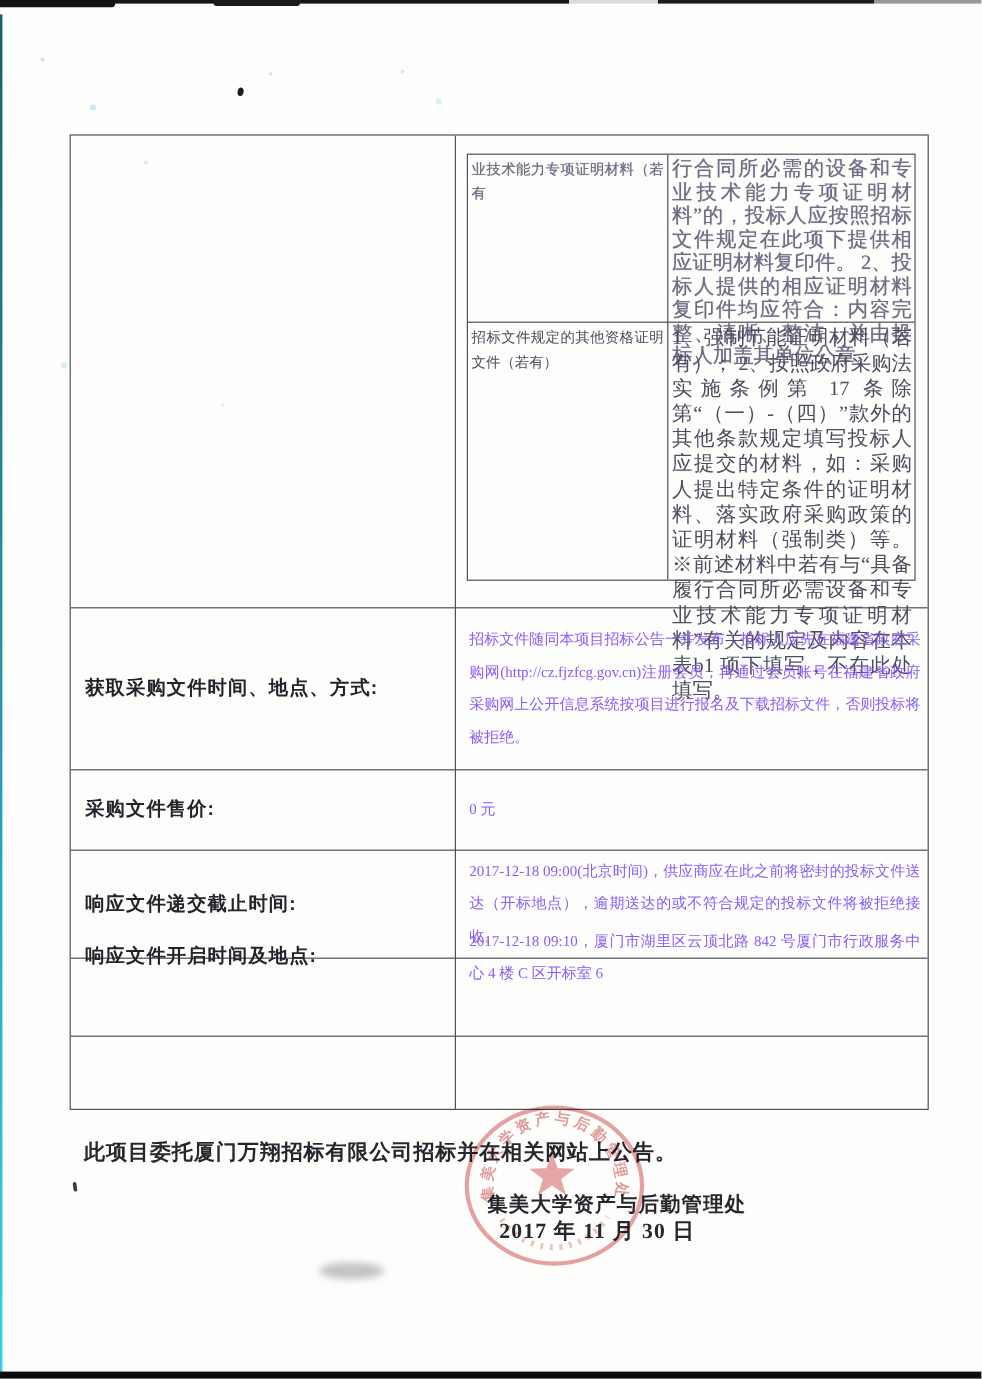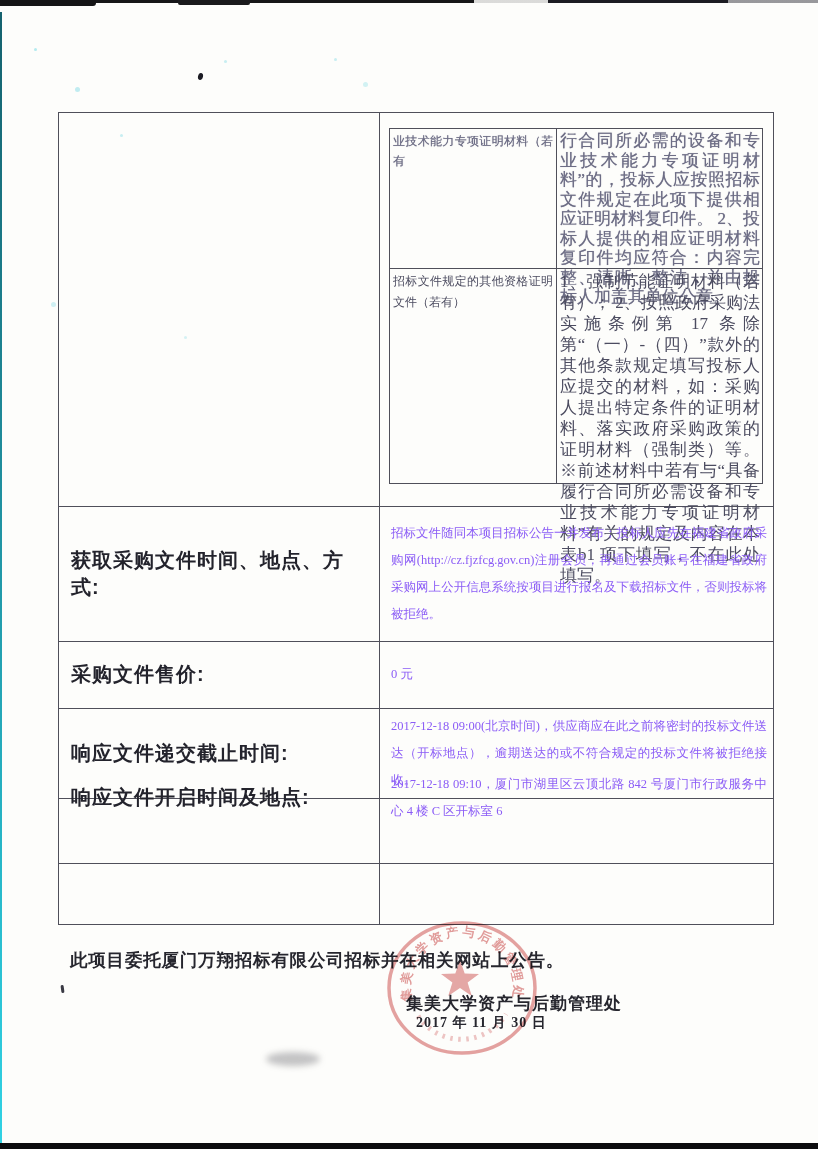--- a/index.html
+++ b/index.html
@@ -44,21 +44,21 @@
     border:1px solid #4f4f5a;
     color:#3c3c4a;
   }
   .vline{position:absolute;left:320px;top:0;width:1px;height:100%;background:#4f4f5a;}
   .hline{position:absolute;left:0;width:100%;height:1px;background:#4f4f5a;}
   .t-row{position:absolute;left:0;width:100%;}
   .row-label{
     position:absolute;left:0;top:0;height:100%;width:308px;
     display:flex;align-items:center;padding-left:12px;box-sizing:border-box;
     font-family:"Liberation Sans",sans-serif;font-weight:bold;
-    font-size:20px;letter-spacing:1px;color:#23232c;
+    font-size:16px;letter-spacing:1px;color:#23232c;
   }
   .row-value{
     position:absolute;left:332px;top:0;height:100%;width:380px;
     display:flex;align-items:center;box-sizing:border-box;padding-right:4px;
     font-size:12.5px;line-height:27px;color:#8b5cf6;text-align:justify;
   }
   .pre{white-space:pre-line;}
 
   
   .sub-table{
@@ -72,21 +72,21 @@
   .sub-value{left:170px;width:200px;font-size:17px;}
   .sub-r1{top:2px;height:135px;color:#6d6d85;text-shadow:0 0 .7px rgba(109,109,133,.8);}
   .sub-r1.sub-value{line-height:19.5px;}
   .sub-r1.sub-label{line-height:20px;}
   .sub-r2{top:142px;height:212px;color:#4c4c60;}
   .sub-r2.sub-value{line-height:21px;}
 
   
   .footer-note{position:absolute;left:70px;top:948px;font-size:17.5px;letter-spacing:.8px;color:#26262e;font-weight:600;}
   .footer-org{position:absolute;left:406px;top:992px;font-size:17px;letter-spacing:1px;color:#26262e;font-weight:600;}
-  .footer-date{position:absolute;left:416px;top:1014px;font-size:14px;letter-spacing:1px;color:#26262e;font-weight:600;}
+  .footer-date{position:absolute;left:416px;top:1014px;font-size:18px;letter-spacing:1px;color:#26262e;font-weight:600;}
 
   
   .seal{position:absolute;left:384px;top:918px;mix-blend-mode:multiply;opacity:.88;}
 </style>
 </head>
 <body>
 
 <div class="artifact-top-line"></div>
 <div class="artifact-top-blob1"></div>
 <div class="artifact-top-blob2"></div>

